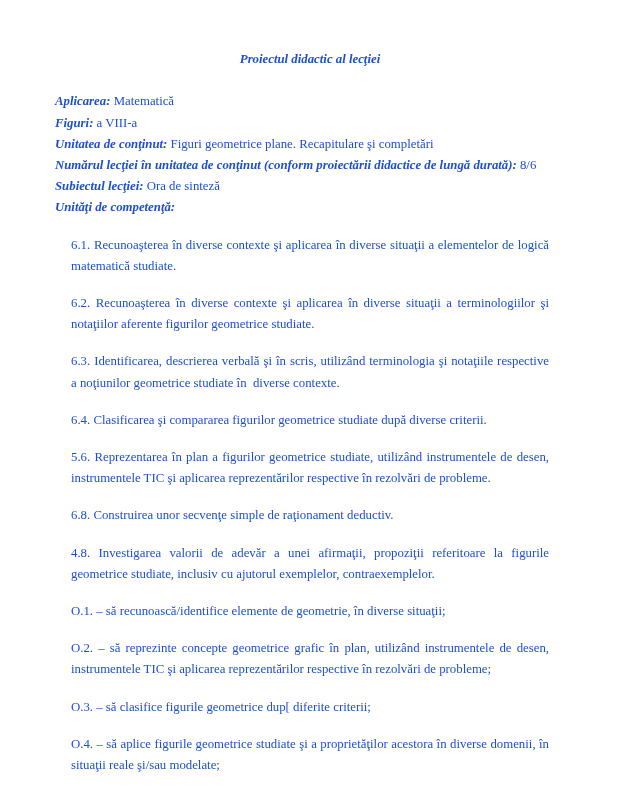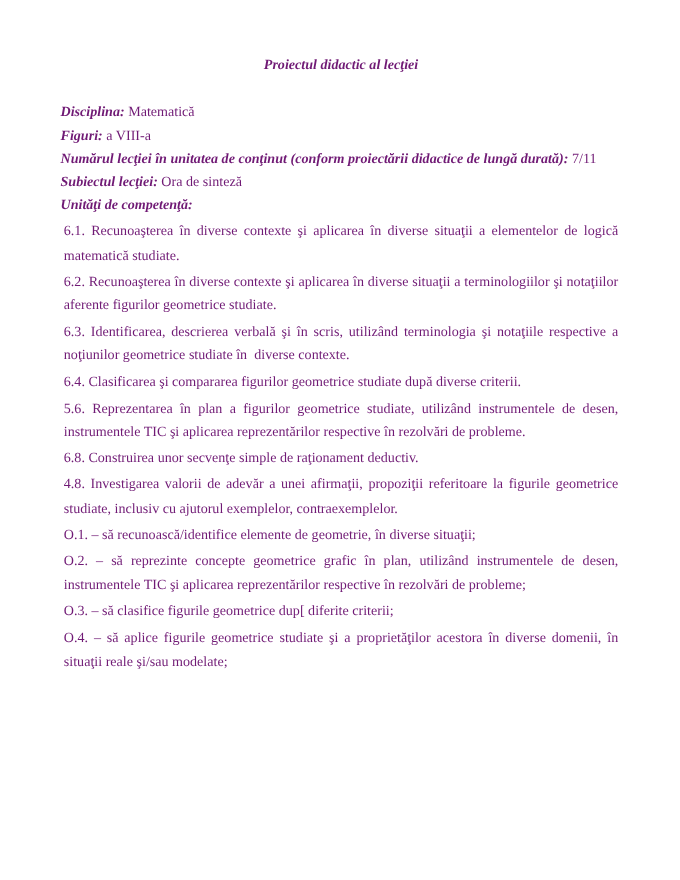--- a/index.html
+++ b/index.html
@@ -3,50 +3,51 @@
 <meta charset="utf-8">
 <style>
   html, body { margin: 0; padding: 0; background: #ffffff; }
   .page {
     position: relative;
     width: 618px;
     height: 800px;
     box-sizing: border-box;
     padding: 49px 53px 0 55px;
     background: #ffffff;
-    color: #701a75;
+    color: #1d4ed8;
     font-family: "Liberation Serif", serif;
     font-size: 12.8px;
     line-height: 21.2px;
     overflow: hidden;
   }
   .title {
     margin: 0 0 21.2px 0;
     text-align: center;
     font-weight: 700;
     font-style: italic;
   }
   .meta { margin: 0; white-space: nowrap; }
   .lbl { font-weight: 700; font-style: italic; }
   .heading { margin: 0; font-weight: 700; font-style: italic; }
-  .para { margin: 3px; text-align: justify; }
+  .para { margin: 16px; text-align: justify; }
 </style>
 </head>
 <body>
 
 <div class="page">
 
   <p class="title">Proiectul didactic al lecţiei</p>
 
-  <p class="meta"><span class="lbl">Disciplina:</span><span> Matematică</span></p>
+  <p class="meta"><span class="lbl">Aplicarea:</span><span> Matematică</span></p>
 
   <p class="meta"><span class="lbl">Figuri:</span><span> a VIII-a</span></p>
 
+  <p class="meta"><span class="lbl">Unitatea de conţinut:</span><span> Figuri geometrice plane. Recapitulare şi completări</span></p>
 
-  <p class="meta"><span class="lbl">Numărul lecţiei în unitatea de conţinut (conform proiectării didactice de lungă durată):</span><span> 7/11</span></p>
+  <p class="meta"><span class="lbl">Numărul lecţiei în unitatea de conţinut (conform proiectării didactice de lungă durată):</span><span> 8/6</span></p>
 
   <p class="meta"><span class="lbl">Subiectul lecţiei:</span><span> Ora de sinteză</span></p>
 
 
   <p class="heading">Unităţi de competenţă:</p>
 
   <p class="para">6.1. Recunoaşterea în diverse contexte şi aplicarea în diverse situaţii a elementelor de logică matematică studiate.</p>
   <p class="para">6.2. Recunoaşterea în diverse contexte şi aplicarea în diverse situaţii a terminologiilor şi notaţiilor aferente figurilor geometrice studiate.</p>
   <p class="para">6.3. Identificarea, descrierea verbală şi în scris, utilizând terminologia şi notaţiile respective a noţiunilor geometrice studiate în&nbsp; diverse contexte.</p>
   <p class="para">6.4. Clasificarea şi compararea figurilor geometrice studiate după diverse criterii.</p>

